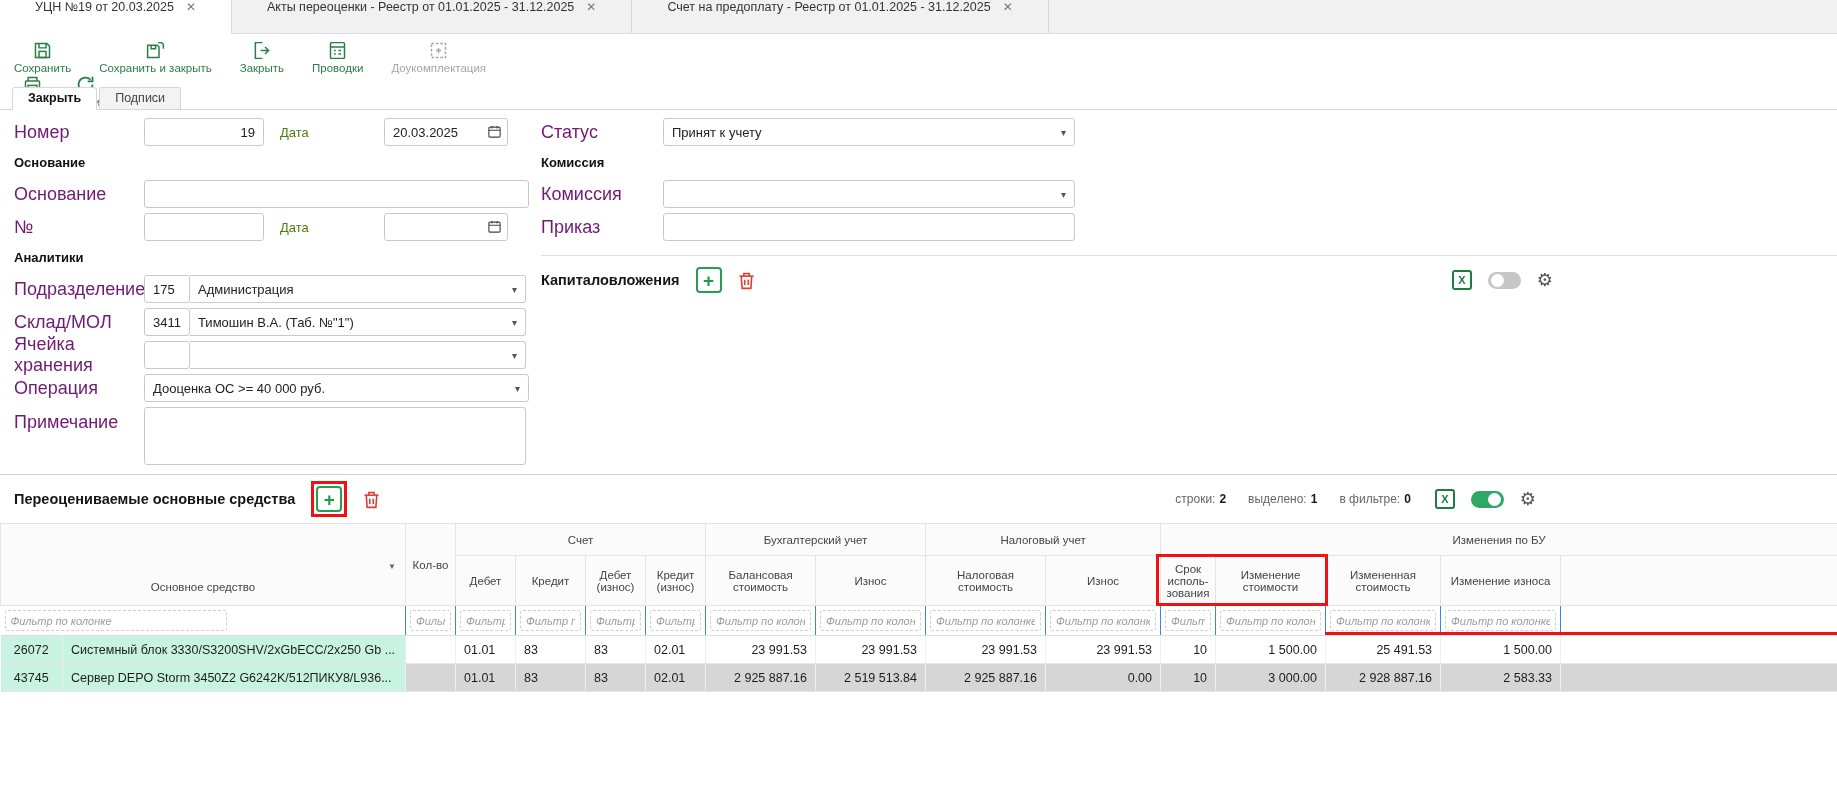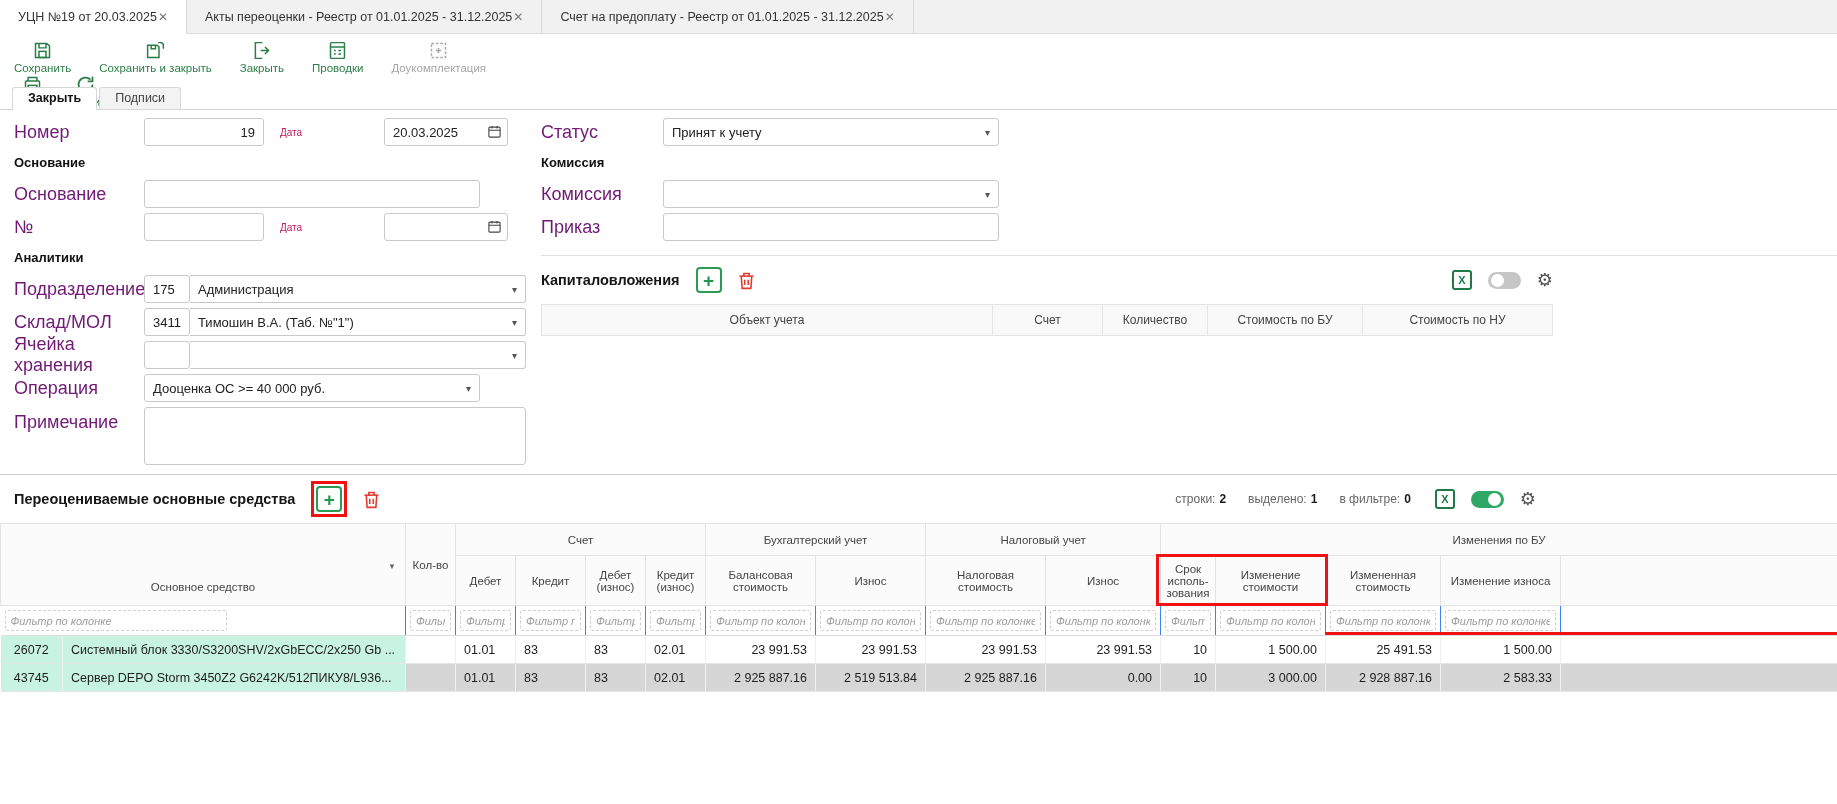--- a/index.html
+++ b/index.html
@@ -4,21 +4,21 @@
 <style>
   * { box-sizing: border-box; }
   html,body { margin:0; padding:0; }
   body {
     width:1837px; height:804px; overflow:hidden;
     background:#fff; color:#222;
     font-family:"Liberation Sans", sans-serif; font-size:13px;
   }
   
   .tabbar { display:flex; height:34px; background:#f1f1f1; border-bottom:1px solid #dcdcdc; }
-  .wtab { display:flex; align-items:center; gap:1px; padding:0 18px; font-size:12.5px; color:#333;
+  .wtab { display:flex; gap:12px; padding:0 35px; font-size:12.5px; color:#333;
           border-right:1px solid #d8d8d8; cursor:pointer; white-space:nowrap; }
   .wtab.active { background:#fff; margin-bottom:-1px; border-bottom:1px solid #fff; }
   .wtab .x { color:#777; font-size:12px; }
   
   .toolbar { display:flex; justify-content:space-between; align-items:flex-start; padding:6px 14px 2px 14px; height:51px; background:#fff;flex-direction:column; }
   .tb-left { display:flex; gap:28px; }
   .tb-right { display:flex; gap:8px; margin-right:282px; }
   .tbtn { display:flex; flex-direction:column; align-items:center; gap:1px; color:#2a7d46; font-size:11.5px; cursor:pointer; }
   .tbtn svg { width:21px; height:21px; display:block; }
   .tbtn.disabled { color:#a6a6a6; }
@@ -27,27 +27,27 @@
   .dtab { padding:3px 15px 4px; font-size:12.5px; border:1px solid #d6d6d6; border-bottom:none;
           border-radius:3px 3px 0 0; background:#f3f3f3; color:#444; cursor:pointer; }
   .dtab.active { background:#fff; font-weight:bold; color:#111; margin-bottom:-1px; padding-bottom:5px; }
   
   .form { display:flex; padding:8px 0 0 14px; }
   .form-left { width:515px; flex:none; }
   .form-right { flex:1; padding-left:12px; }
   .frow { display:flex; align-items:center; height:28px; margin-bottom:5px; }
   .frow > label { width:130px; flex:none; font-size:18px; color:#701a75; }
   .form-right .frow > label { width:122px; }
-  .lbl2 { width:120px; flex:none; font-size:10px; color:#be185d; padding-left:16px; }
+  .lbl2 { width:120px; flex:none; font-size:13px; color:#4d7c0f; padding-left:16px; }
   .sechead { font-weight:bold; font-size:13px; height:24px; line-height:24px; margin-bottom:5px; color:#111; }
   input.txt, .selbox, textarea.txt {
     height:28px; border:1px solid #c9c9c9; border-radius:3px; padding:0 8px;
     font-family:inherit; font-size:13px; color:#222; background:#fff;
   }
-  .w120 { width:120px; } .w382 { width:336px; }
+  .w120 { width:120px; } .w382 { width:412px; }
   .num-right { text-align:right; }
   .datebox { position:relative; width:124px; }
   .datebox input { width:100%; padding-right:26px; }
   .datebox .cal { position:absolute; right:6px; top:6px; width:15px; height:15px; color:#444; }
   .selbox { display:flex; align-items:center; justify-content:space-between; cursor:pointer; }
   .selbox .chev { color:#555; font-size:10px; margin-left:6px; }
   .codebox { width:46px; border-radius:3px 0 0 3px; text-align:left; }
   .sel-attached { border-left:none; border-radius:0 3px 3px 0; }
   textarea.txt { width:382px; height:58px; resize:none; padding-top:5px; }
   
@@ -317,27 +317,20 @@
               </svg>
           </span>
         </button>
         <div class="panel-icons">
           <div class="xlbtn">X</div>
           <div class="toggle">
               <div class="knob"></div>
             </div>
           <span class="gear">⚙</span>
         </div>
-      </div>
-      <div class="cap-head">
-        <div class="cap-col cc0">Объект учета</div>
-        <div class="cap-col cc1">Счет</div>
-        <div class="cap-col cc2">Количество</div>
-        <div class="cap-col cc3">Стоимость по БУ</div>
-        <div class="cap-col cc4">Стоимость по НУ</div>
       </div>
       <div class="cap-body"></div>
     </div>
   </div>
 </div>
 
 <div class="assets">
   <div class="assets-toolbar">
     <span class="ptitle">Переоцениваемые основные средства</span>
     <span class="annbox">

